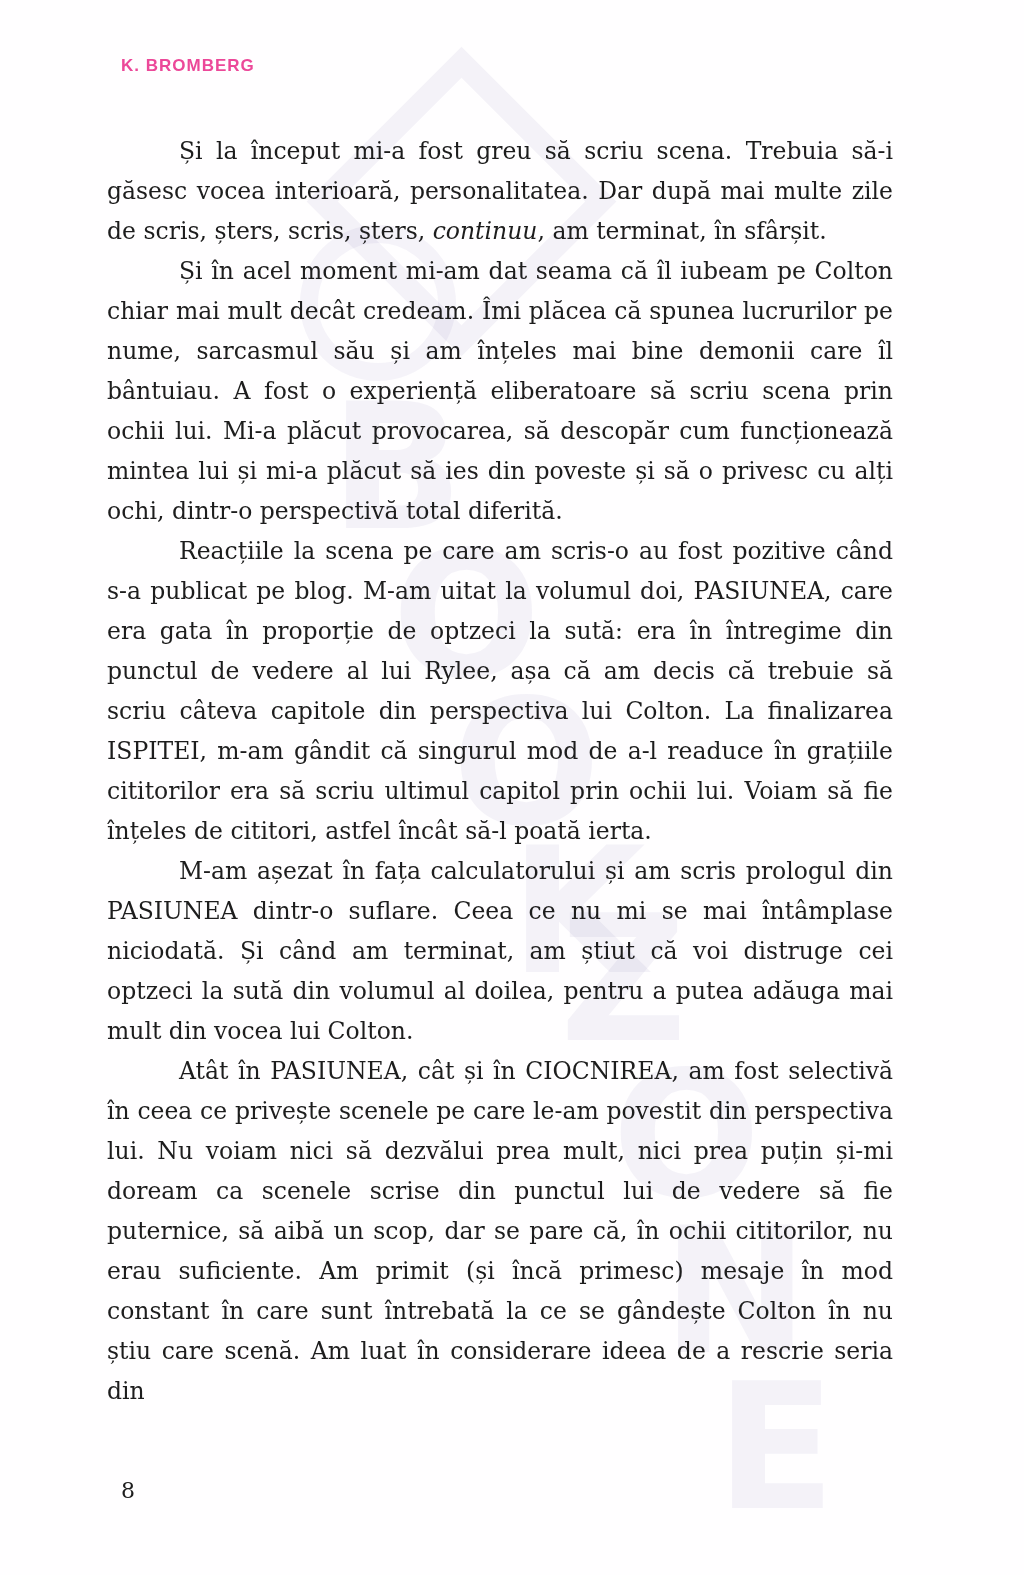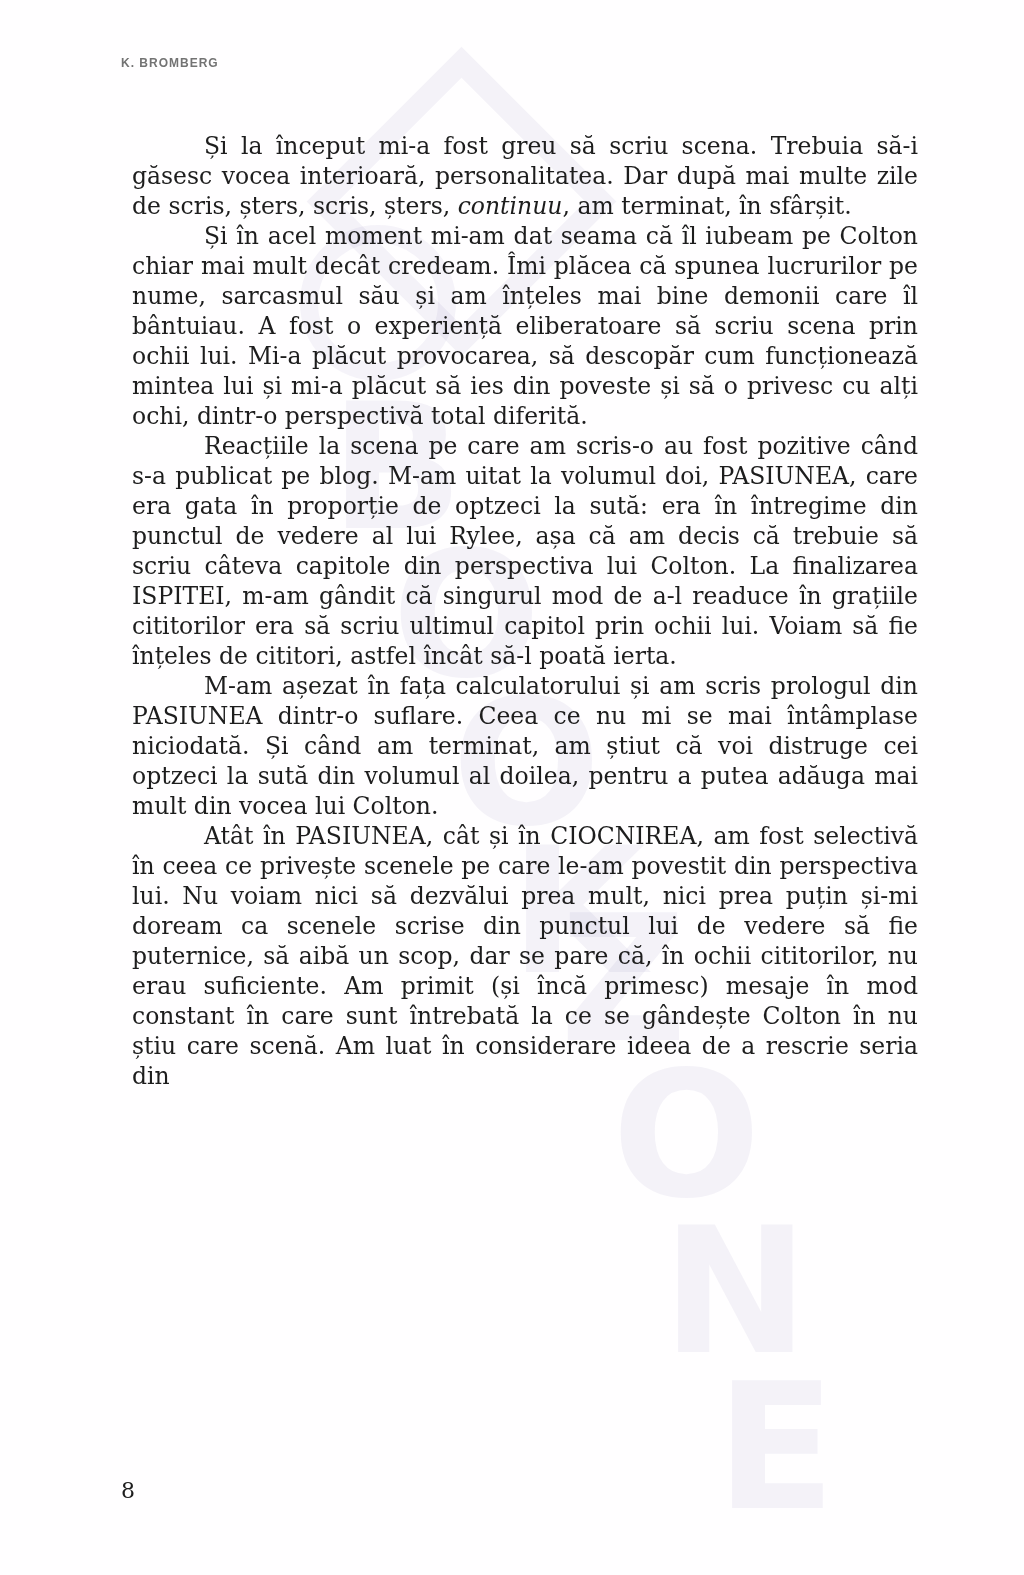--- a/index.html
+++ b/index.html
@@ -42,30 +42,30 @@
     width:120px;height:120px;
     border:18px solid rgba(110,100,165,0.07);
     border-radius:50%;
   }
 
   
   .header{
     position:absolute;left:121px;top:56px;z-index:2;
     font-family:"Liberation Sans", sans-serif;
     font-weight:bold;
-    font-size:12px;
+    font-size:17px;
     letter-spacing:1px;
-    color:#737373;
+    color:#ec4899;
   }
 
   
   .text-block{
-    position:absolute;left:132px;top:131px;width:786px;z-index:1;
+    position:absolute;left:107px;top:131px;width:786px;z-index:1;
     font-size:23.5px;
-    line-height:30px;
+    line-height:40px;
     color:#1d1d1d;
     text-align:justify;
   }
   .text-block p{
     margin:0;
     text-indent:72px;
   }
   .text-block em{font-style:italic;}
 
   

